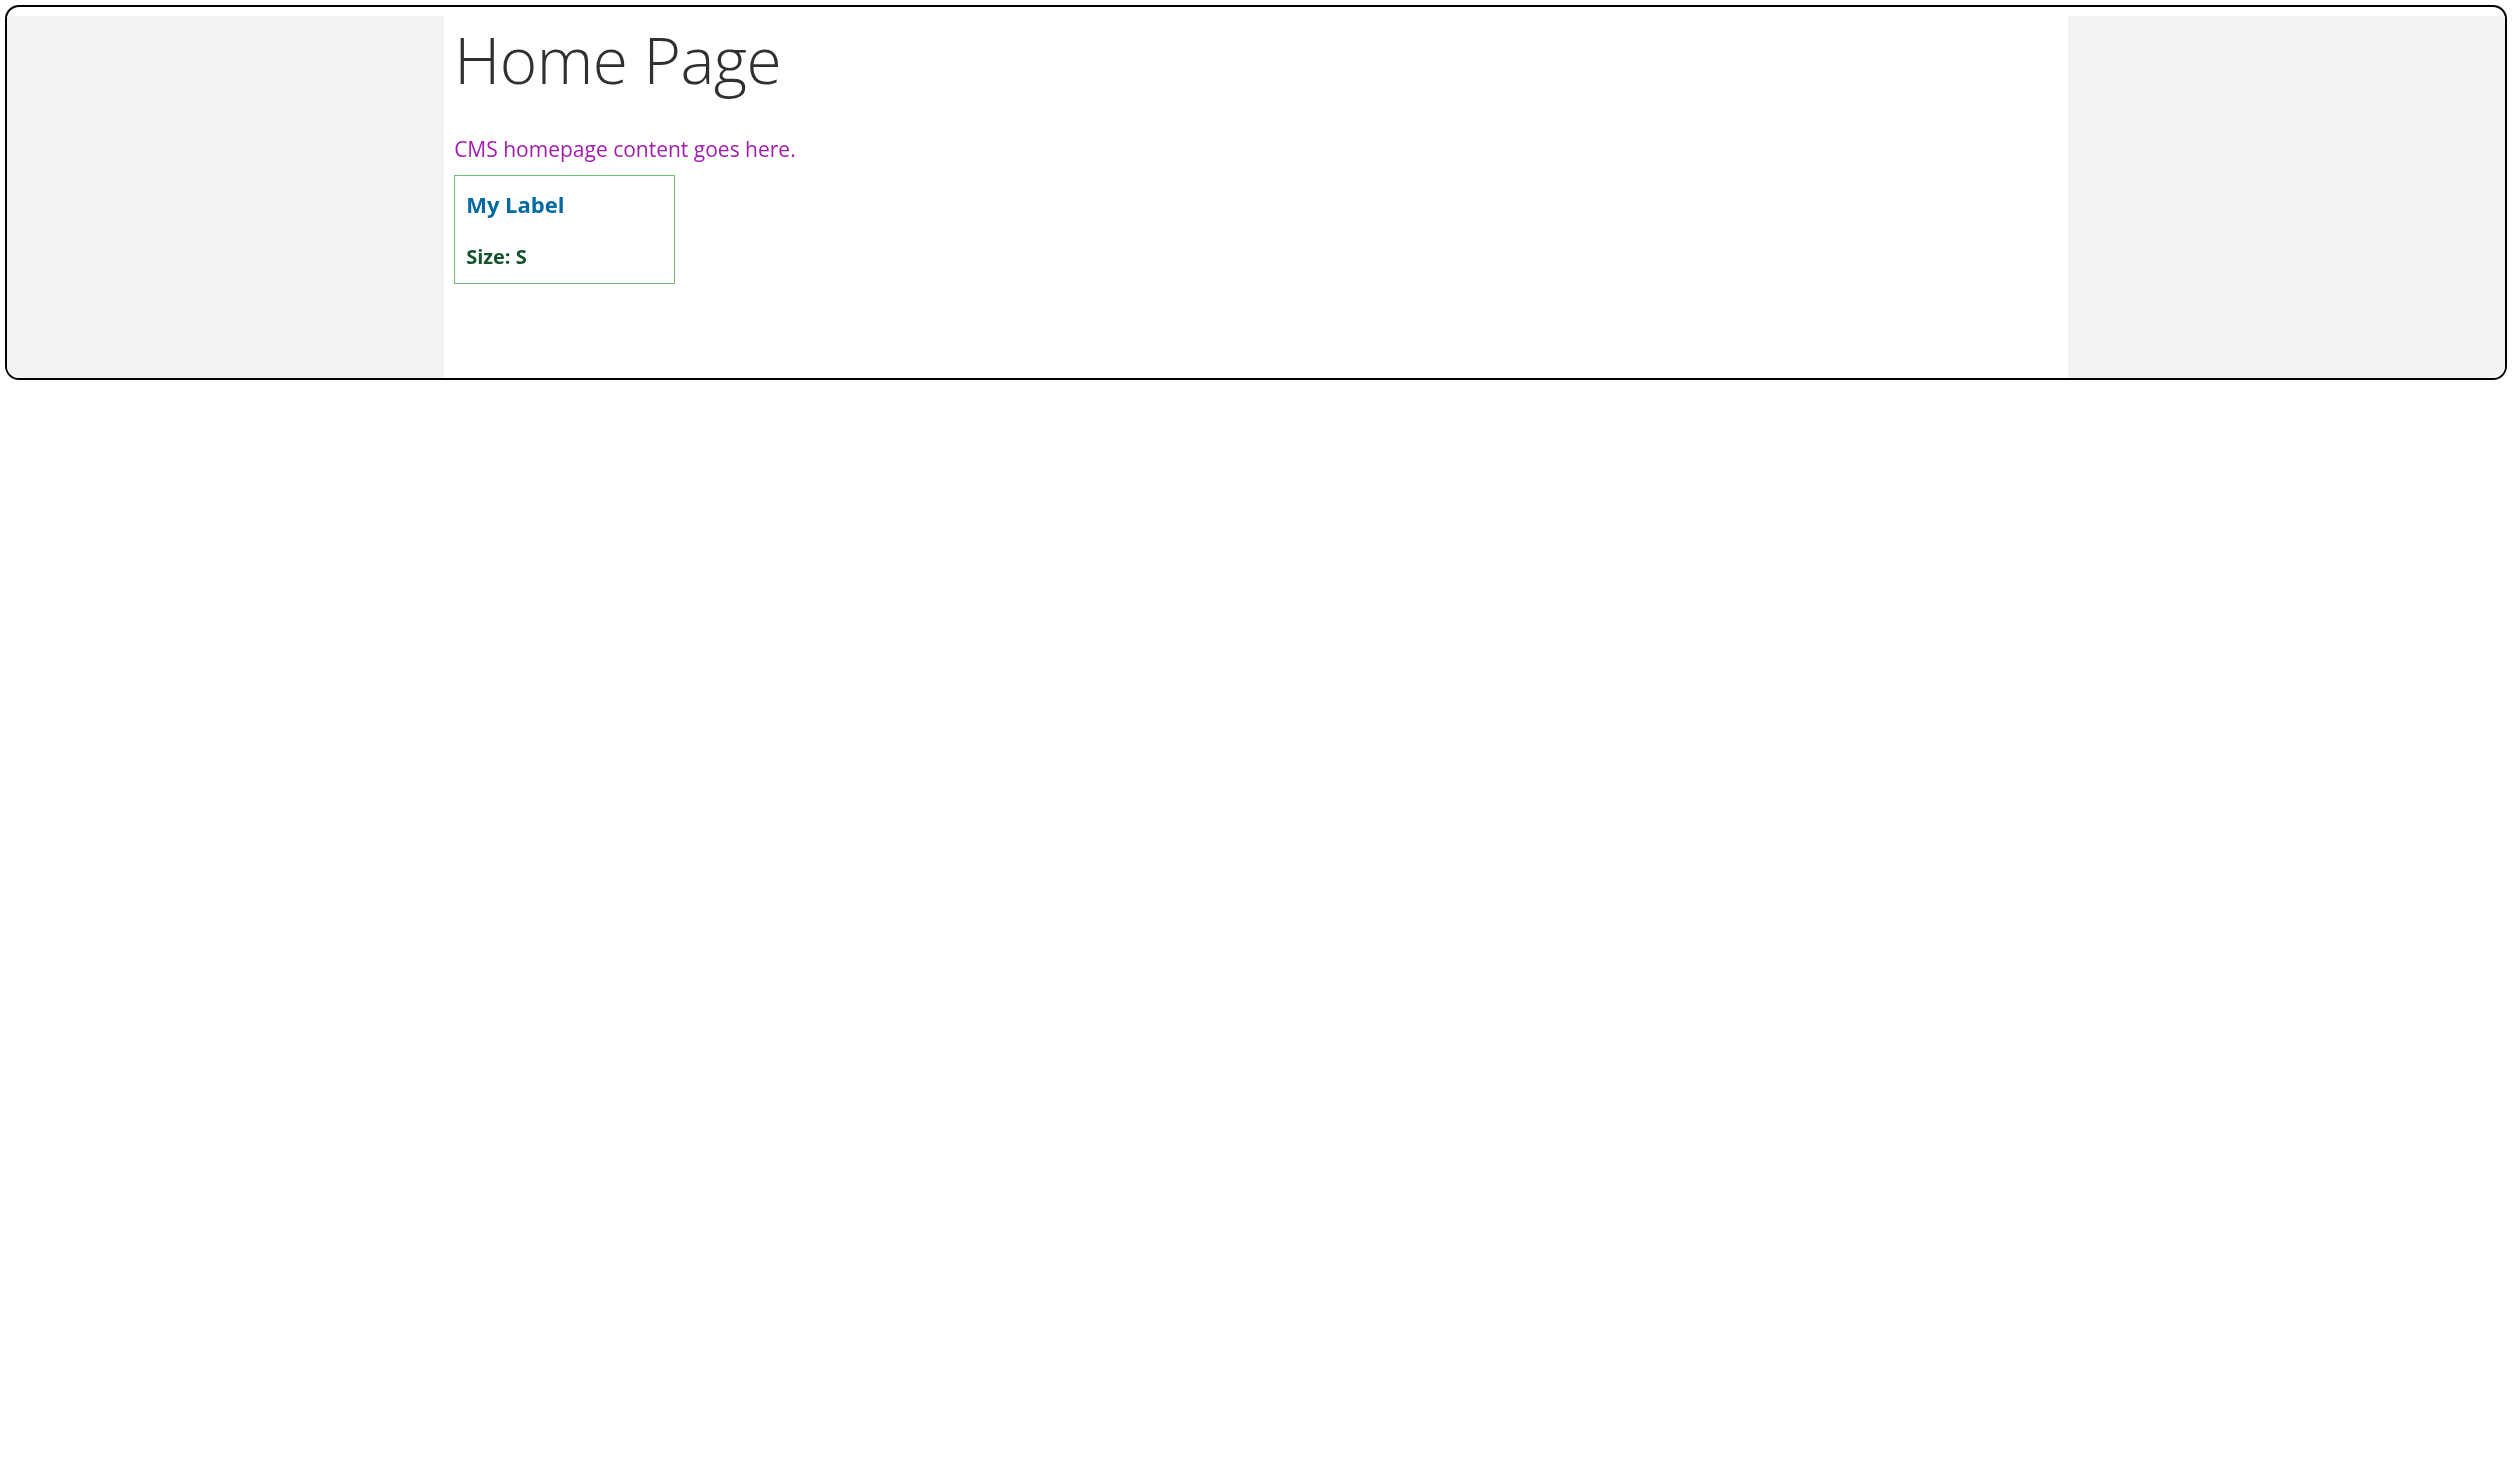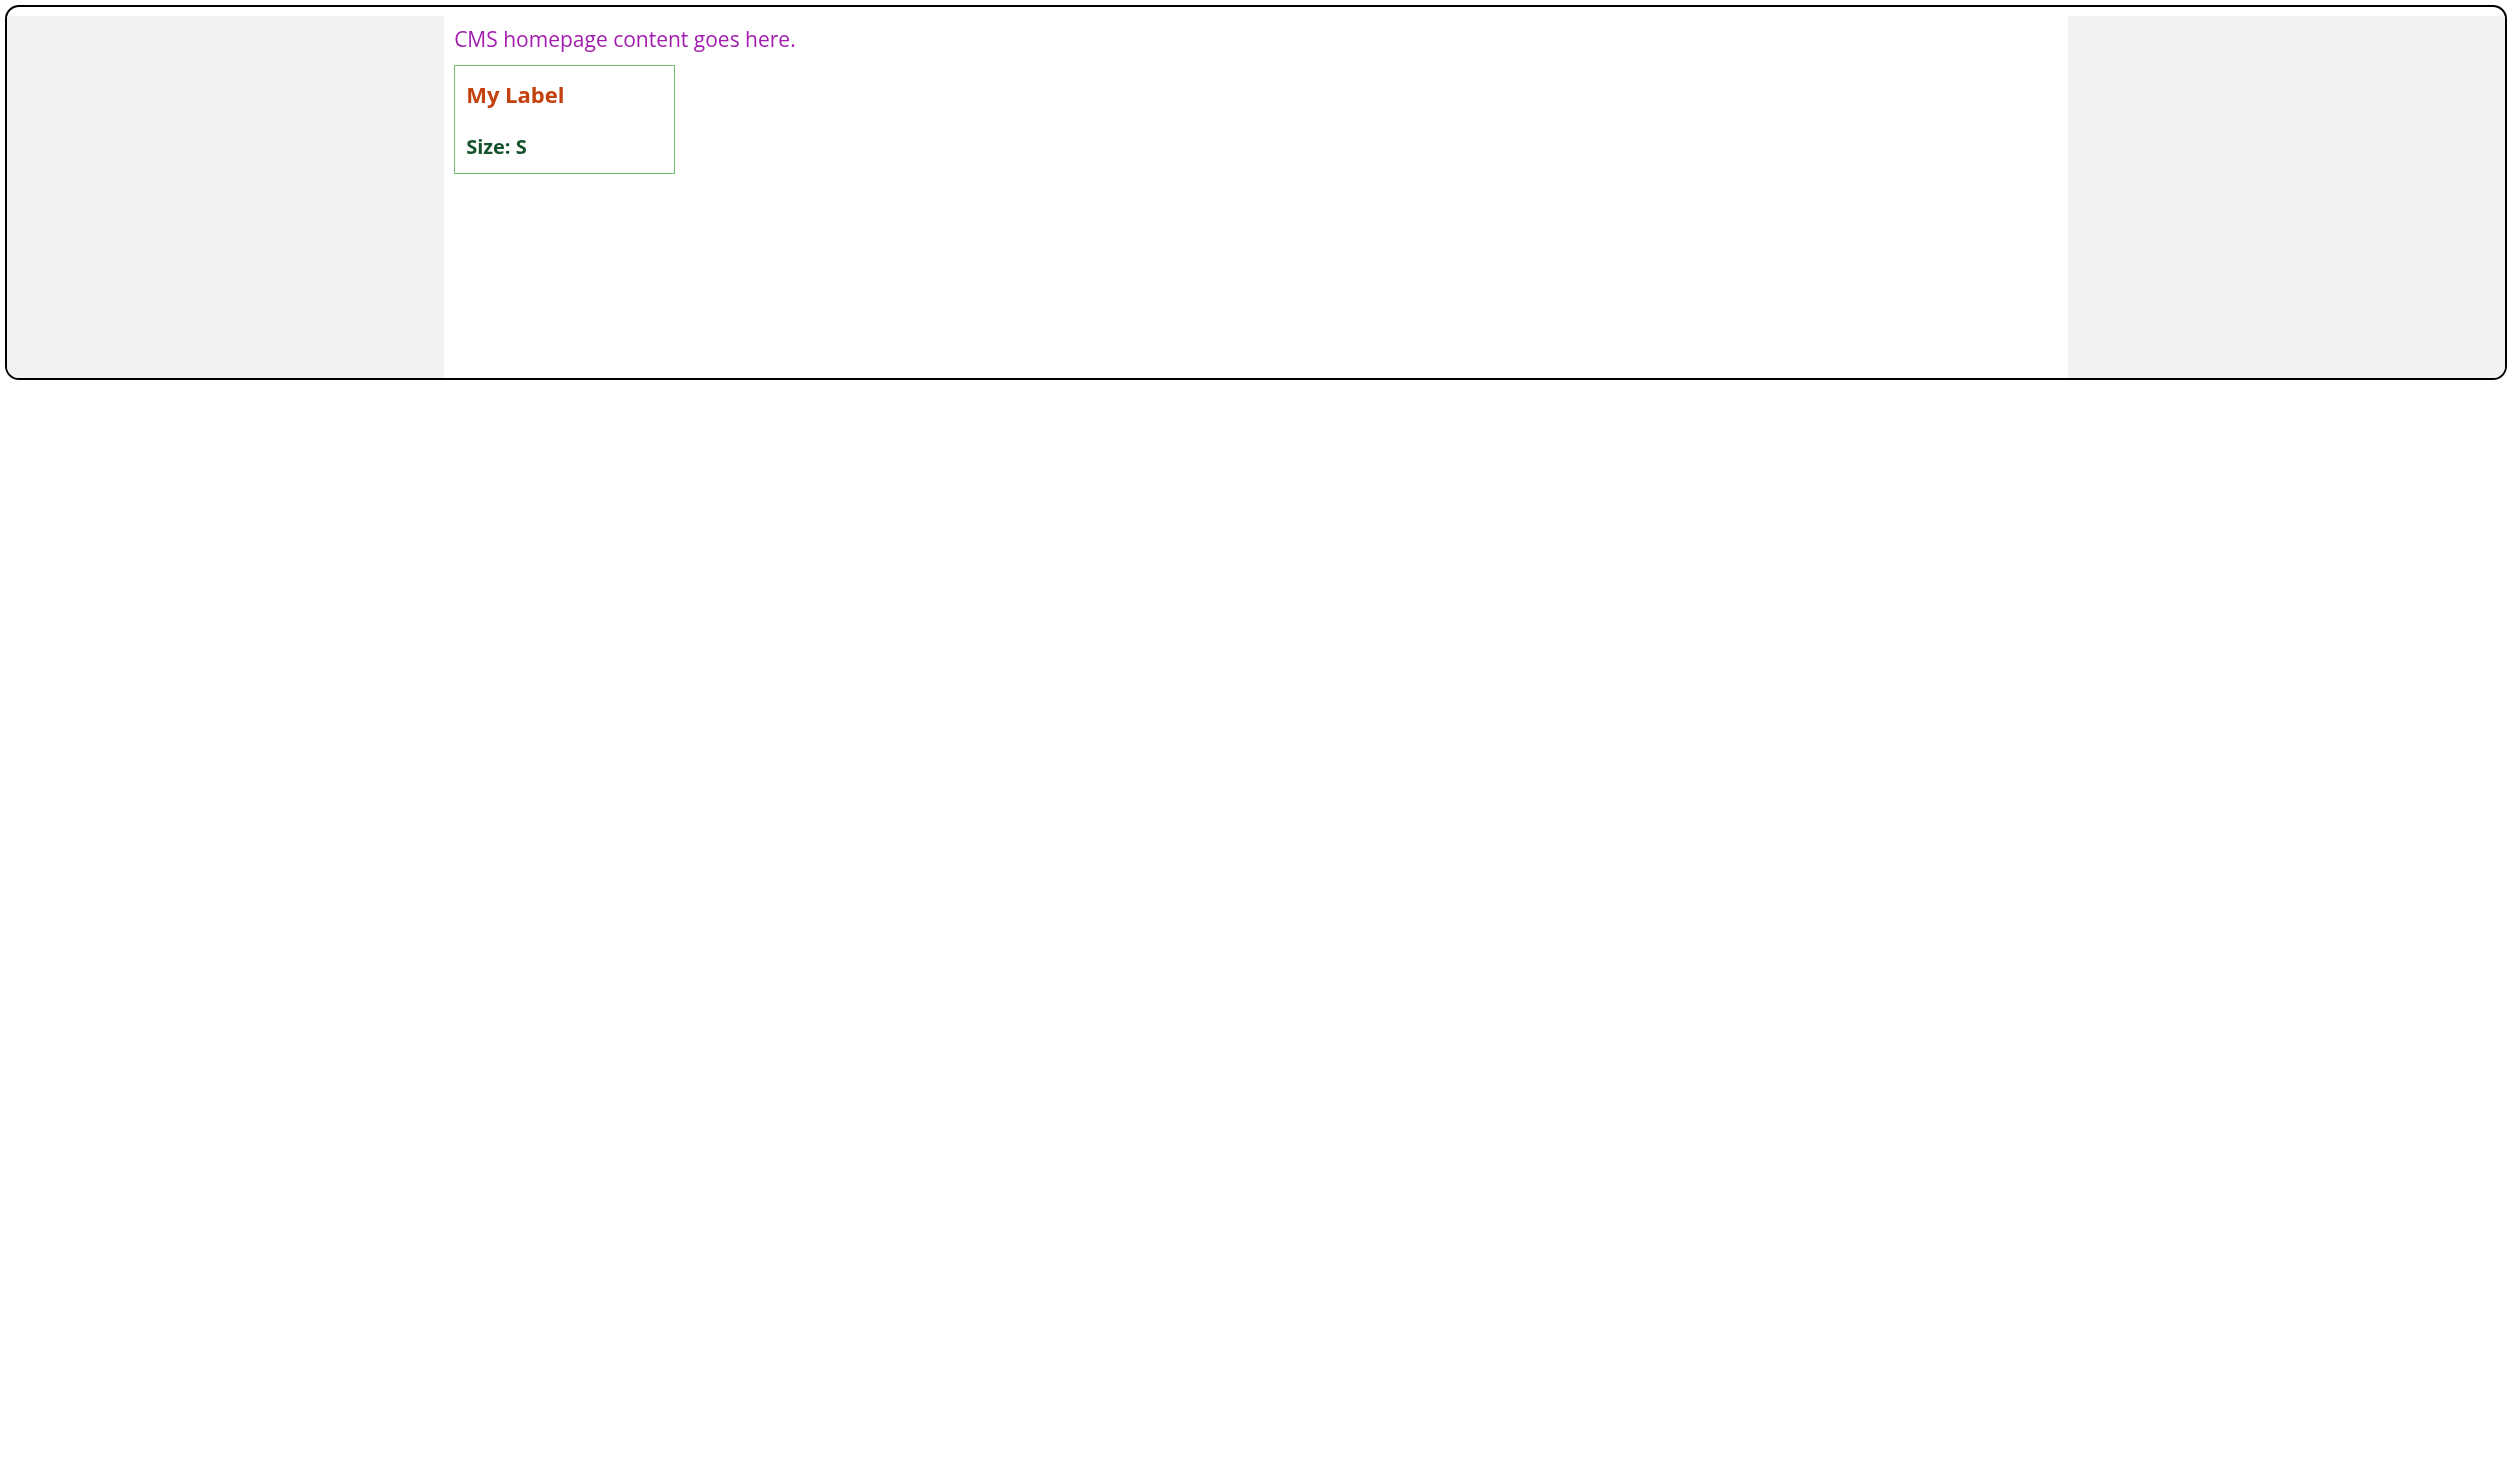--- a/index.html
+++ b/index.html
@@ -48,38 +48,39 @@
     }
     .widget-box {
       border: 1px solid #6ec171;
       display: inline-block;
       padding: 13px 45px 13px 11px;
       min-width: 221px;
     }
     .widget-label {
       font-size: 22px;
       font-weight: 700;
-      color: #c2410c;
+      color: #0369a1;
       display: block;
       margin-bottom: 24px;
     }
     .widget-size {
       font-size: 20px;
       font-weight: 700;
       color: #14532d;
       display: block;
     }
   </style>
 </head>
 <body>
 
 <div class="outer-frame">
   <div class="page-wrap">
     <div class="side-gutter"></div>
     <div class="content-area">
+      <h1 class="page-title">Home Page</h1>
       <p class="page-description">CMS homepage content goes here.</p>
       <div class="widget-box">
         <span class="widget-label">My Label</span>
         <span class="widget-size">Size: S</span>
       </div>
     </div>
     <div class="side-gutter"></div>
   </div>
 </div>
 

